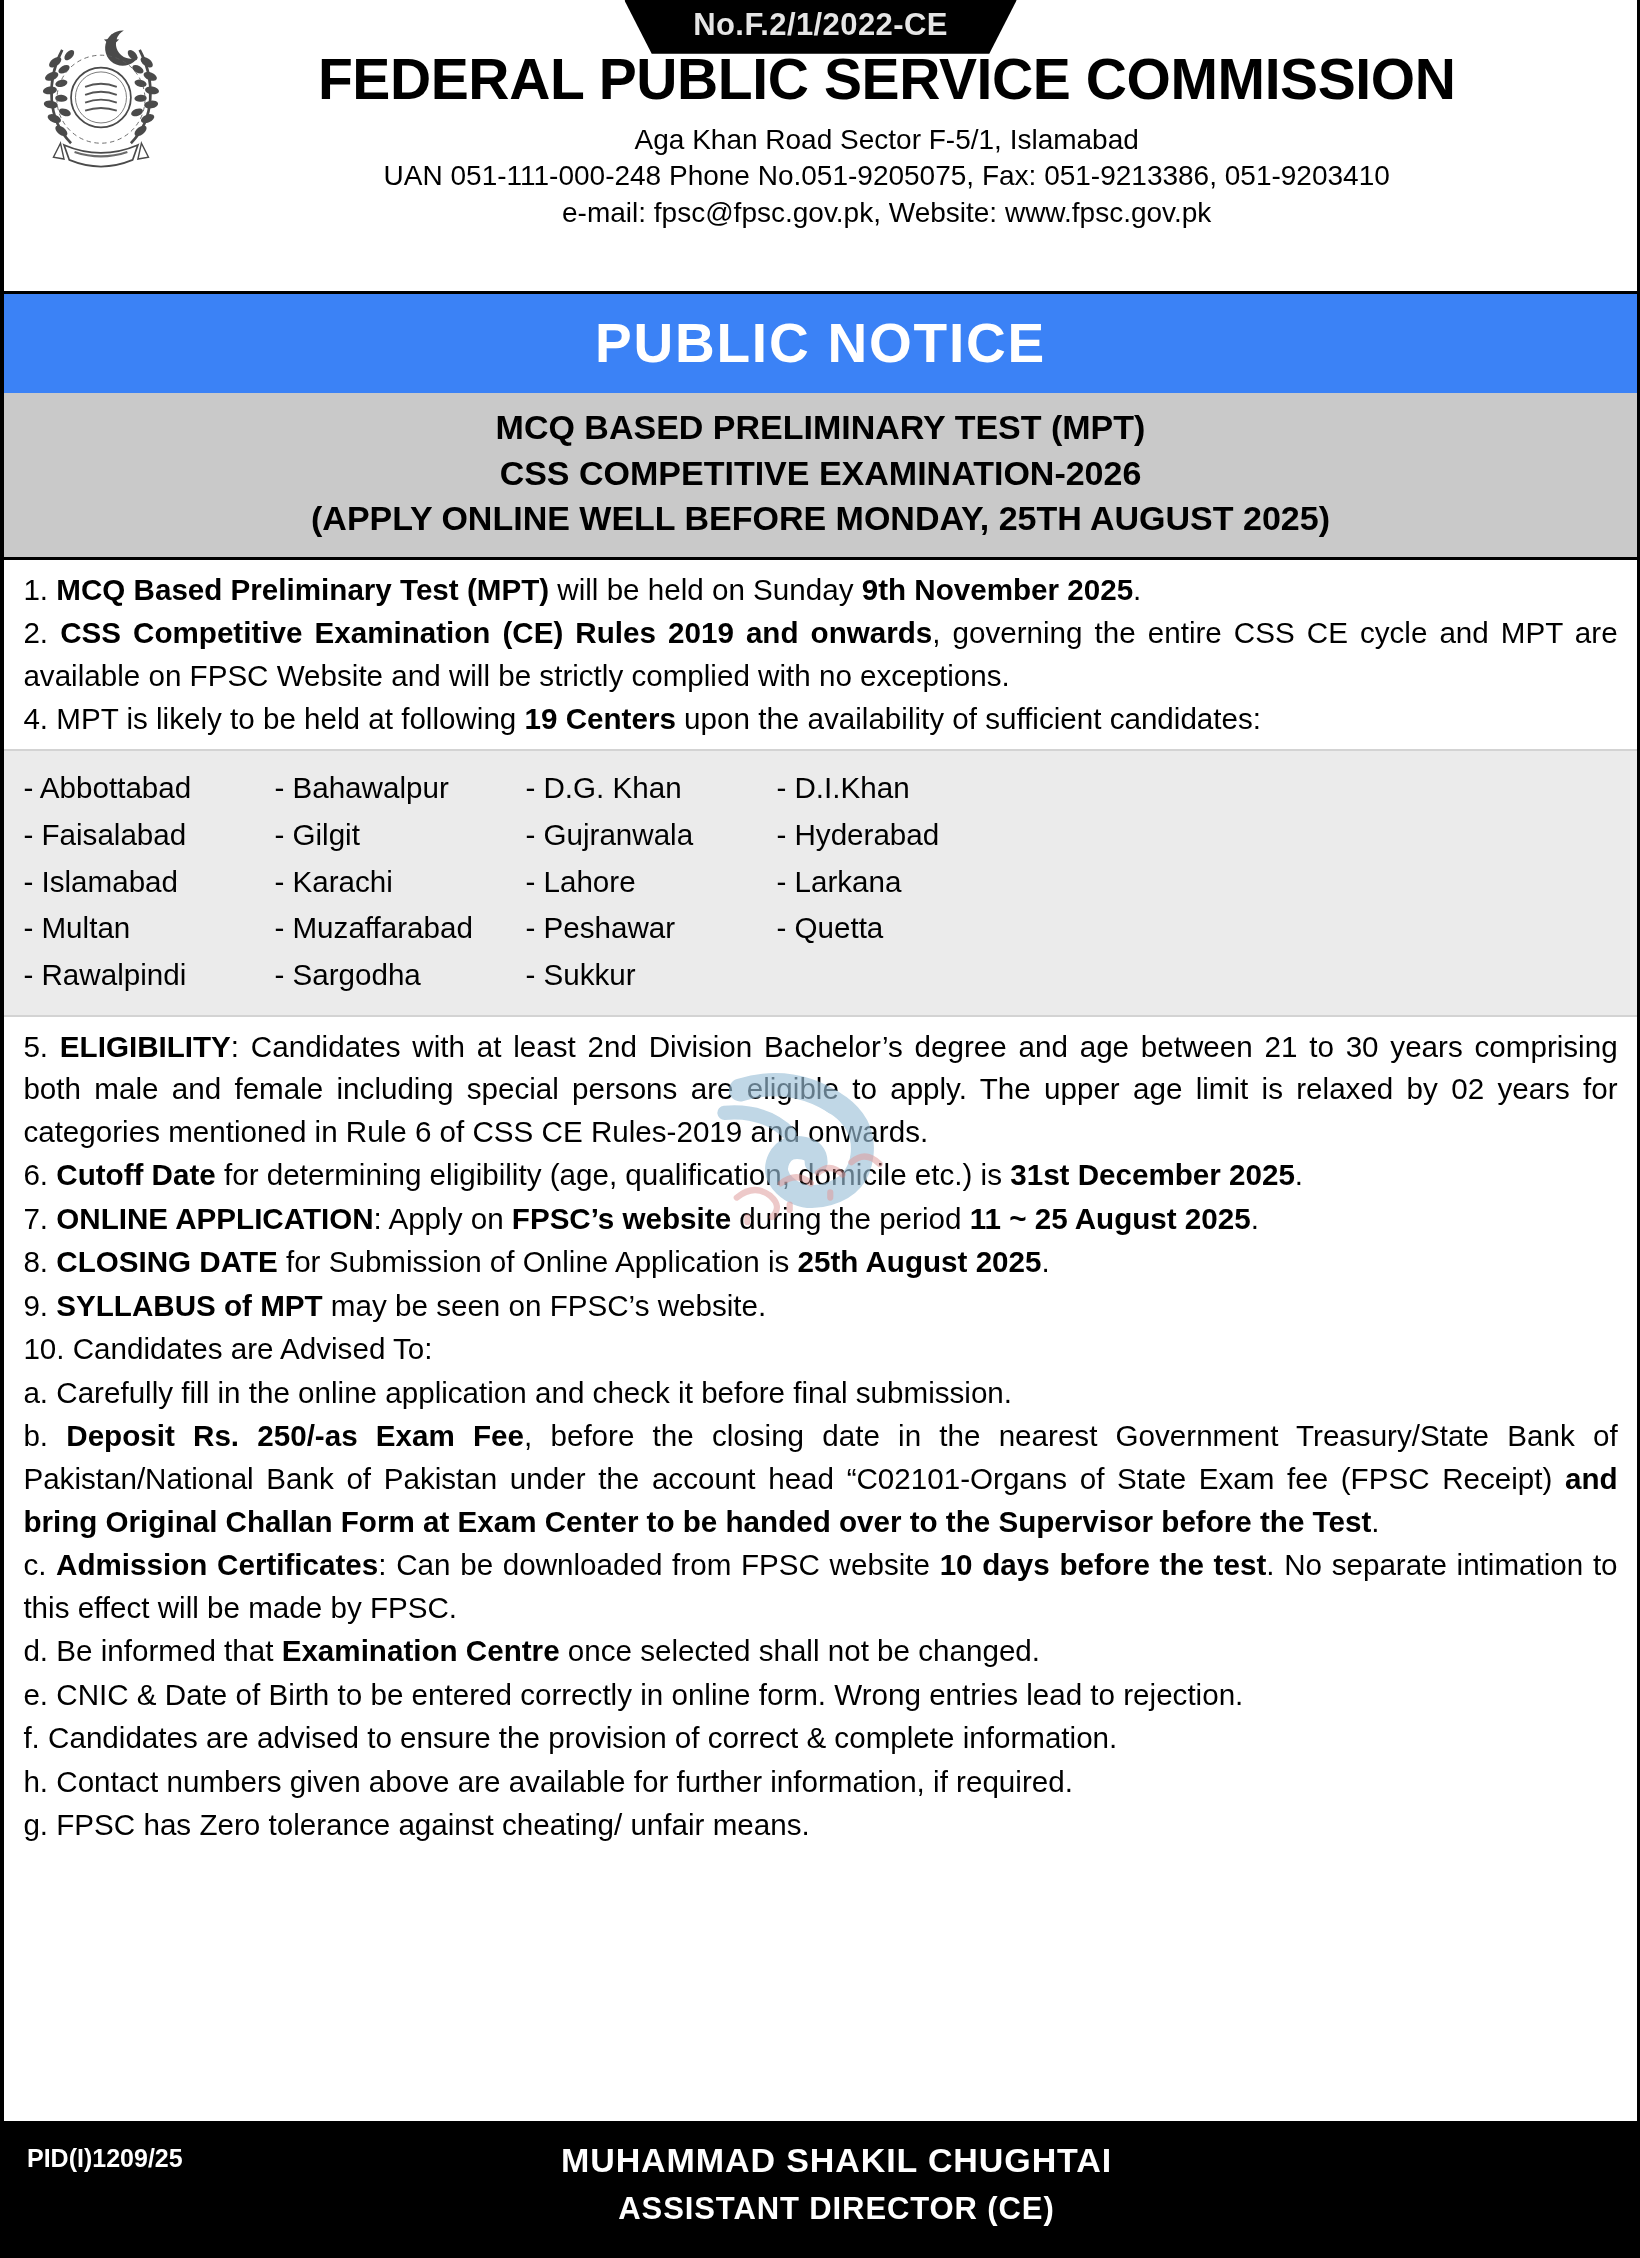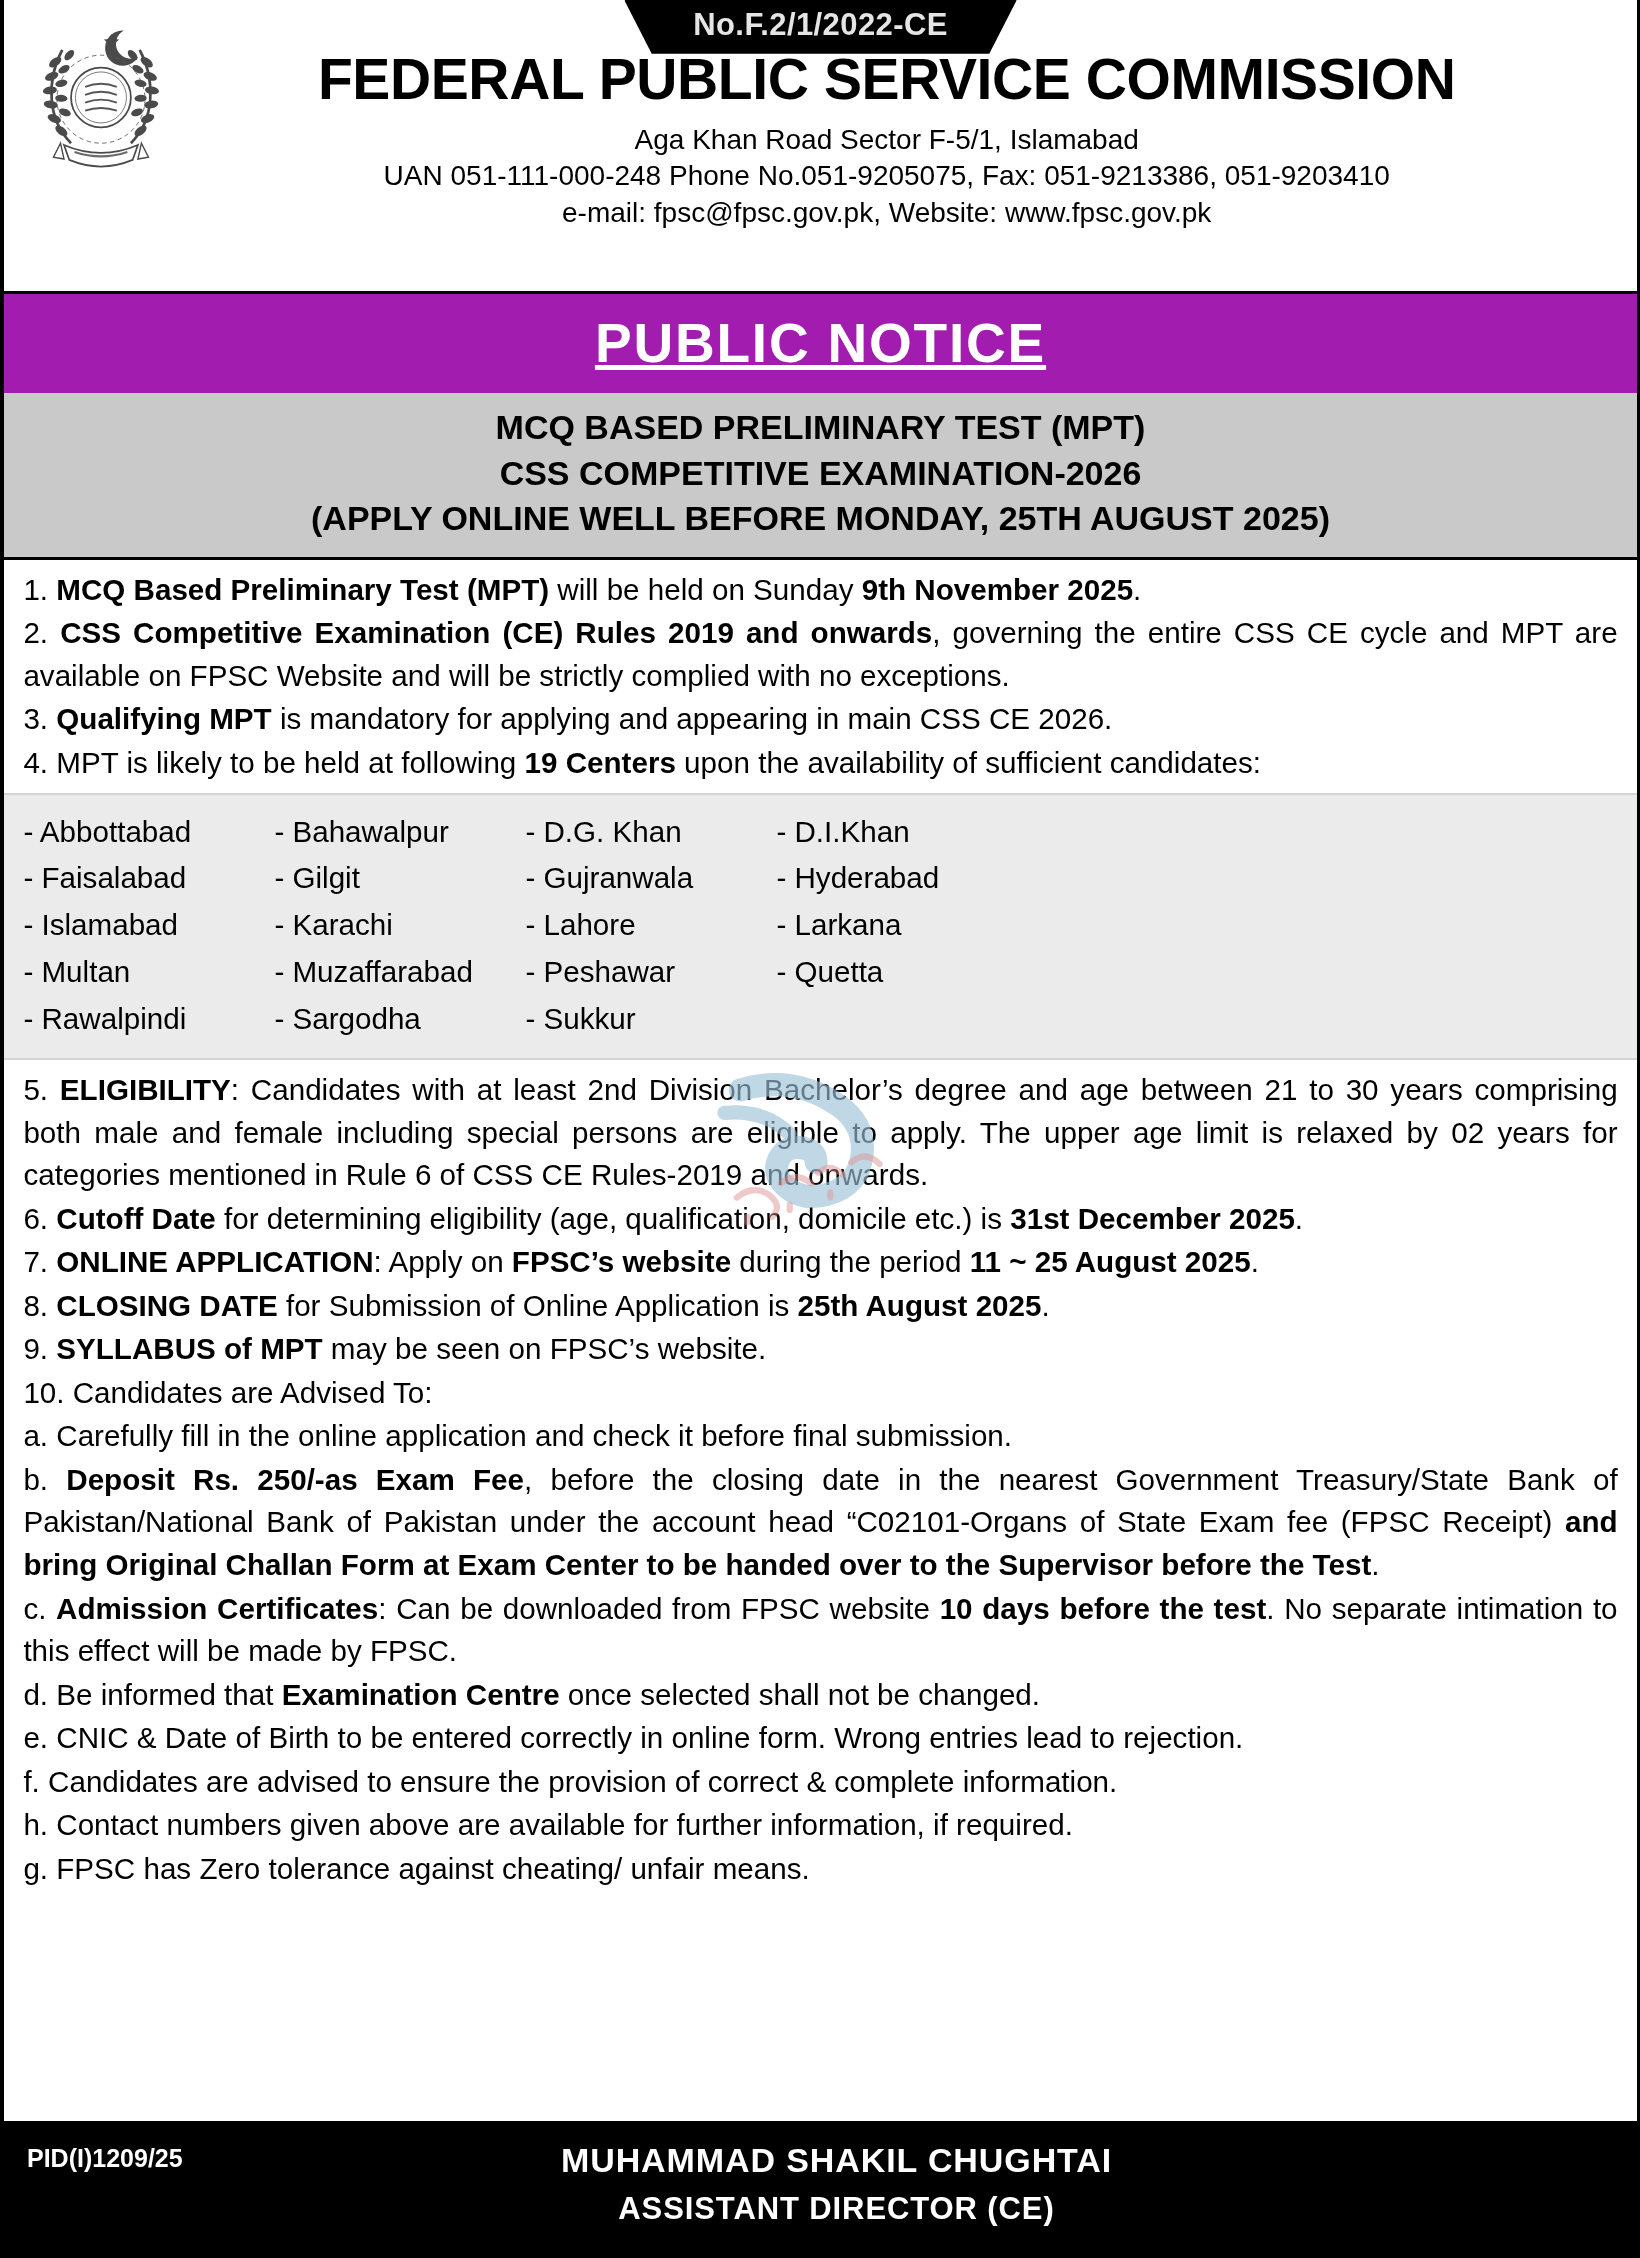--- a/index.html
+++ b/index.html
@@ -19,22 +19,22 @@
             white-space:nowrap;line-height:1.05;}
 
   .emblem{position:absolute;left:16px;top:10.6px;width:154px;height:172px;}
 
   .org-block{padding-top:51px;text-align:center;padding-left:150px;padding-right:17.6px;}
   .org-name{font-size:57px;font-weight:bold;letter-spacing:-0.4px;line-height:1;margin-bottom:14px;
             font-family:"Liberation Sans",sans-serif;}
   .org-addr{font-size:28px;line-height:1.30;font-weight:400;}
 
   
-  .notice-banner{background:#a21caf;color:#fff;text-align:center;height:99px;display:flex;
-                 align-items:center;justify-content:center;text-decoration:underline;}
+  .notice-banner{background:#3b82f6;color:#fff;text-align:center;height:99px;display:flex;
+                 align-items:center;justify-content:center;}
   .notice-banner span{font-size:55px;font-weight:bold;letter-spacing:1.8px;line-height:1;}
 
   
   .title-block{background:#c9c9c9;text-align:center;padding:12.4px 8.8px 16px 8.8px;border-bottom:3.5px solid #000;}
   .title-block div{font-size:34px;font-weight:bold;line-height:1.33;letter-spacing:0px;}
 
   
   .body-sec{padding:8.8px 19.4px 1.8px 19.4px;}
   .para{font-size:29.6px;line-height:1.44;text-align:justify;margin:0 0 0.9px 0;}
   .para b{font-weight:bold;}
@@ -136,21 +136,20 @@
   <div class="title-block">
     <div>MCQ BASED PRELIMINARY TEST (MPT)</div>
     <div>CSS COMPETITIVE EXAMINATION-2026</div>
     <div>(APPLY ONLINE WELL BEFORE MONDAY, 25TH AUGUST 2025)</div>
   </div>
 
   <div class="body-sec">
     <div id="items-top">
         <div class="para">1. <b>MCQ Based Preliminary Test (MPT)</b> will be held on Sunday <b>9th November 2025</b>.</div>
         <div class="para">2. <b>CSS Competitive Examination (CE) Rules 2019 and onwards</b>, governing the entire CSS CE cycle and MPT are available on FPSC Website and will be strictly complied with no exceptions.</div>
-        <div class="para">3. <b>Qualifying MPT</b> is mandatory for applying and appearing in main CSS CE 2026.</div>
         <div class="para">4. MPT is likely to be held at following <b>19 Centers</b> upon the availability of sufficient candidates:</div>
       </div>
   </div>
 
   <div class="centers">
     <div class="centers-grid" id="centers-grid">
         <div class="center-item">- Abbottabad</div>
         <div class="center-item">- Bahawalpur</div>
         <div class="center-item">- D.G. Khan</div>
         <div class="center-item">- D.I.Khan</div>

